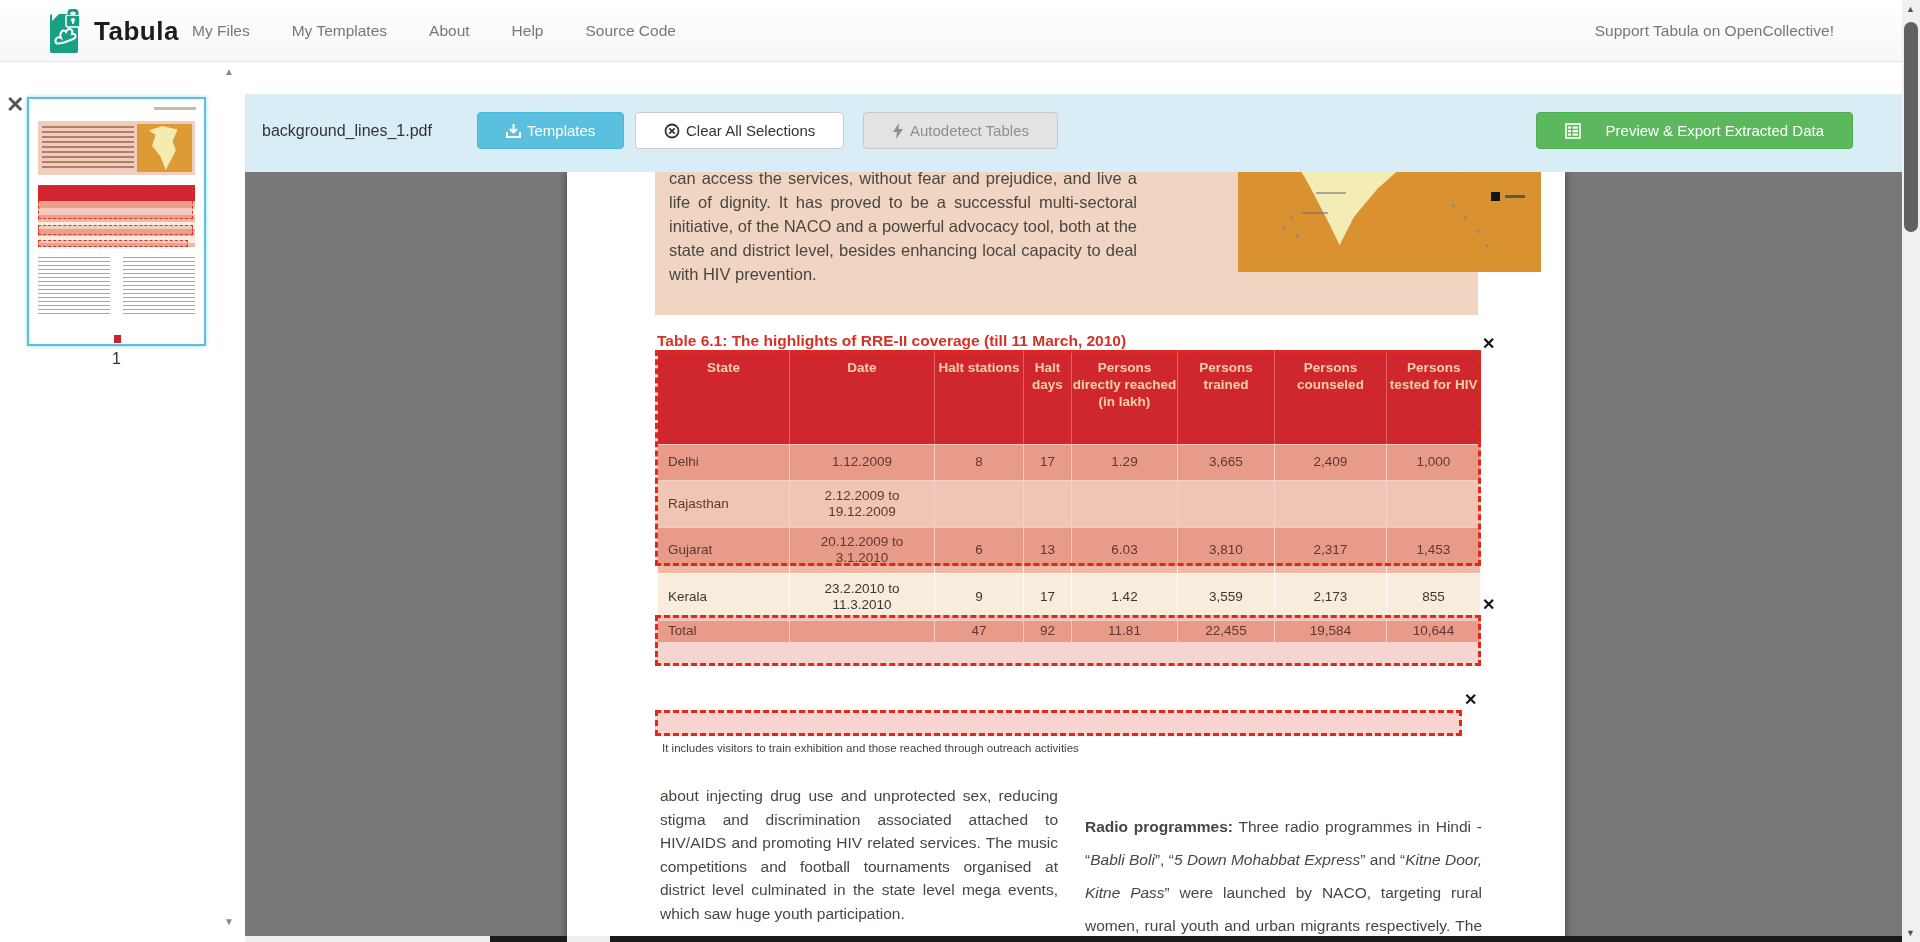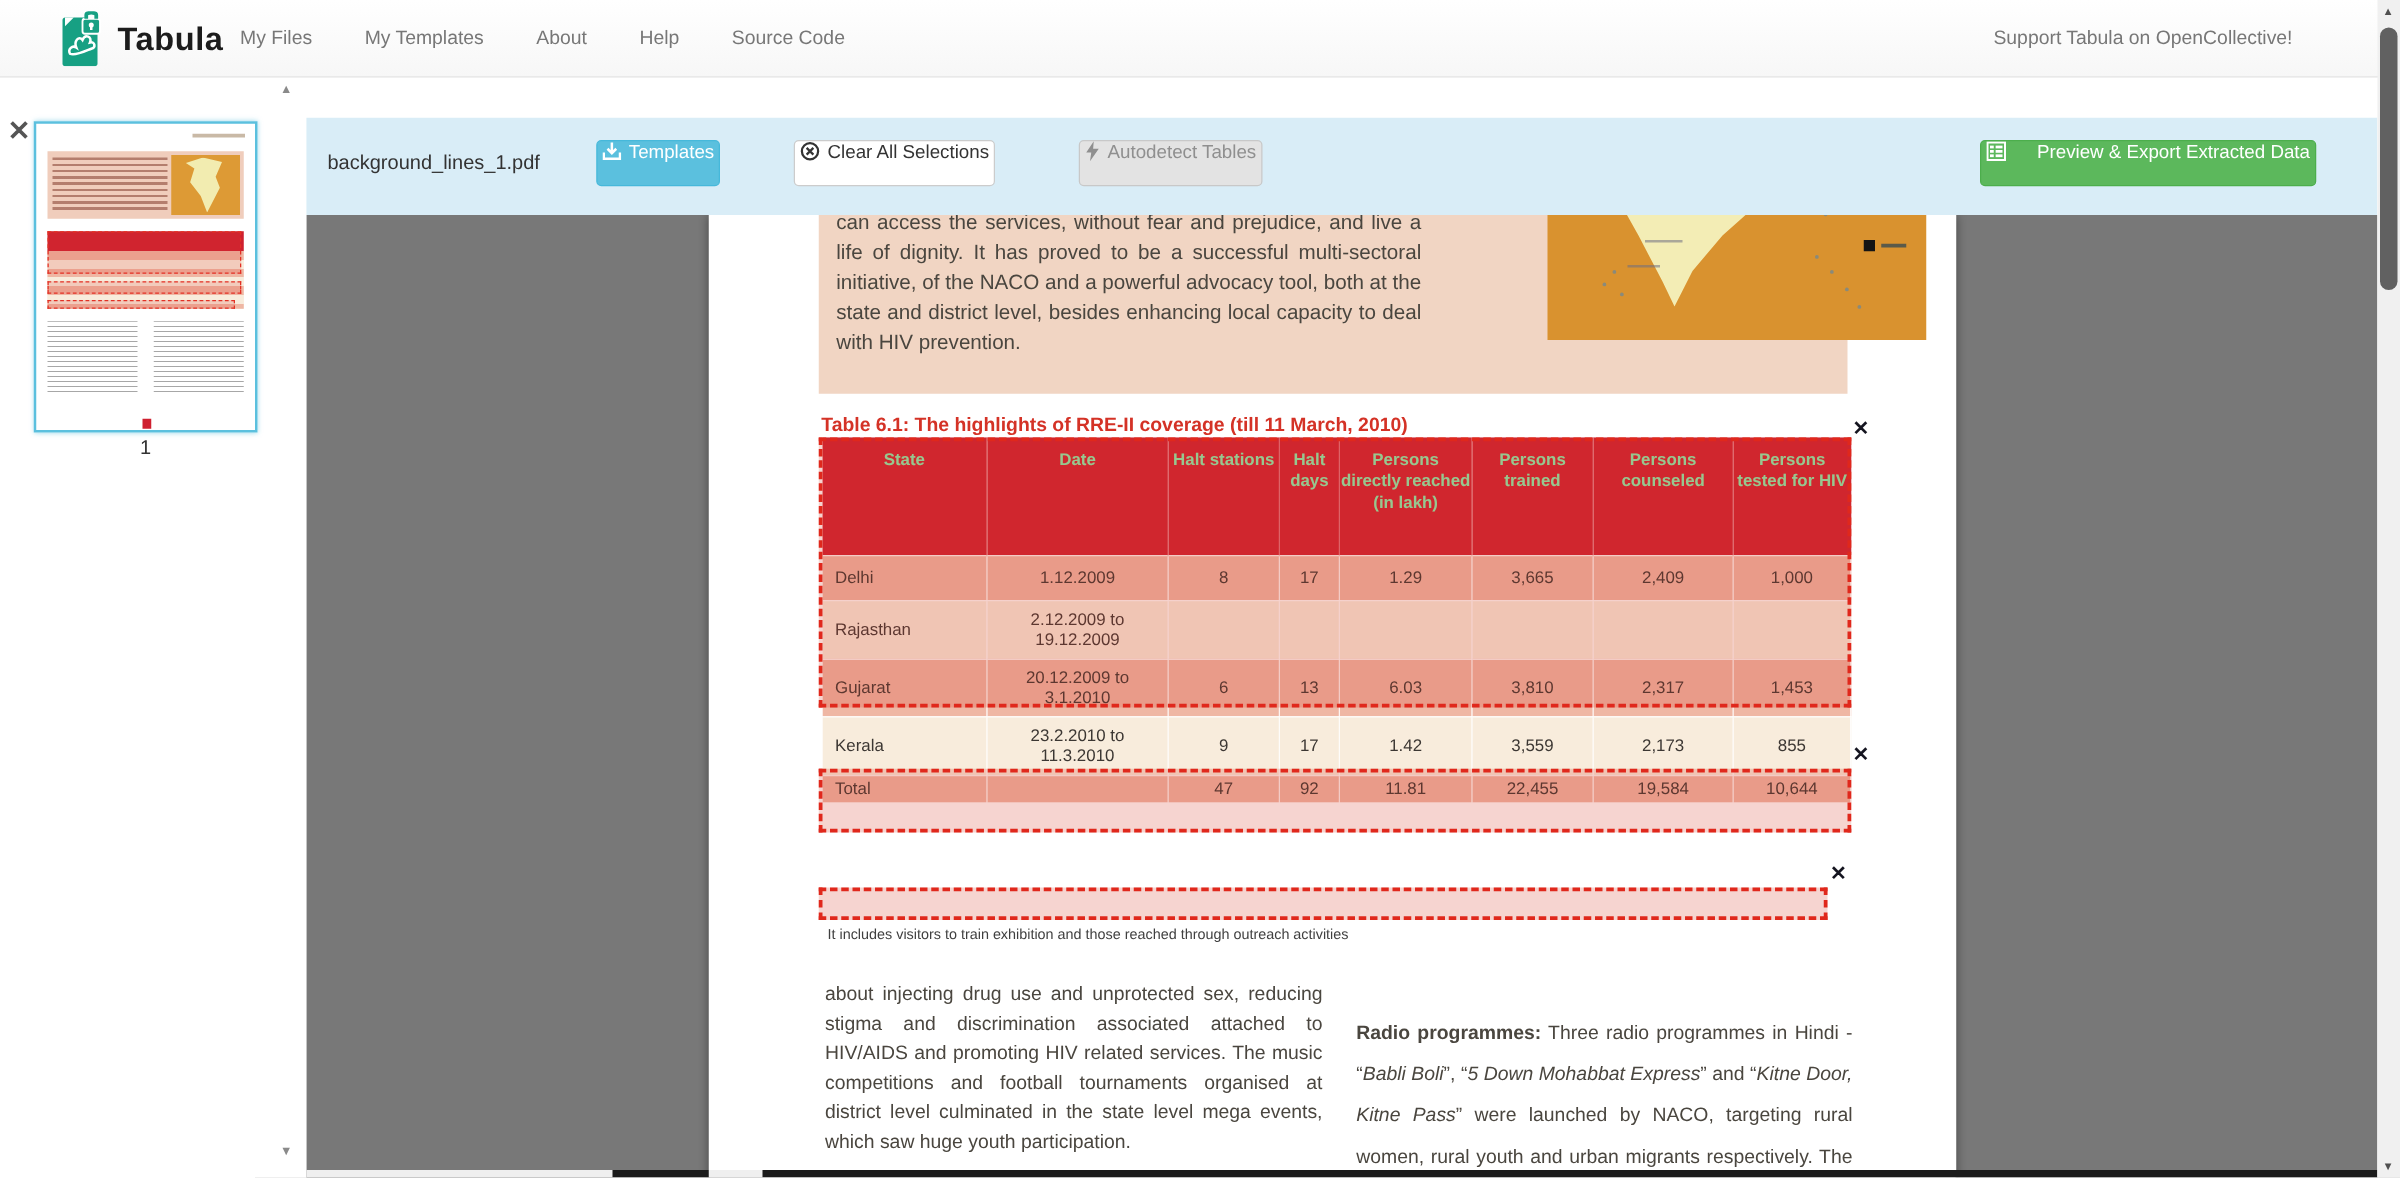--- a/index.html
+++ b/index.html
@@ -39,22 +39,22 @@
   .t-pagedot { position:absolute; left:85px; top:236px; width:7px; height:8px; background:#cf2030; }
   .thumb-label { position:absolute; left:27px; top:288px; width:179px; text-align:center;
                  font-size:16px; color:#333; }
   .side-scroll-up   { position:absolute; left:224px; top:4px;  font-size:10px; color:#8a8a8a; cursor:pointer; }
   .side-scroll-down { position:absolute; left:224px; top:854px; font-size:10px; color:#8a8a8a; cursor:pointer; }
 
   
   .main-col { position:absolute; left:245px; top:62px; right:18px; bottom:0; overflow:hidden;margin-top:32px; }
   .toolbar { position:absolute; left:0; top:0; right:0; height:78px; background:#d9edf7; z-index:20; }
   .toolbar .filename { position:absolute; left:17px; top:28px; font-size:16px; color:#333; }
-  .btn { position:absolute; top:18px; height:37px; display:flex; gap:6px;
-         padding:0 4px; border-radius:4px; font-size:15px; cursor:pointer; white-space:nowrap; }
+  .btn { position:absolute; top:18px; height:37px; display:flex; align-items:center; gap:6px;
+         padding:0 28px; border-radius:4px; font-size:15px; cursor:pointer; white-space:nowrap; }
   .btn-templates { left:232px; background:#5bc0de; border:1px solid #46b8da; color:#fff; }
   .btn-clear { left:390px; background:#fff; border:1px solid #ccc; color:#333; }
   .btn-autodetect { left:618px; background:#e3e3e3; border:1px solid #c8c8c8; color:#8f8f8f; cursor:default; }
   .btn-export { right:49px; background:#5cb85c; border:1px solid #4cae4c; color:#fff;gap:25px; }
 
   .viewer { position:absolute; left:0; top:78px; right:0; bottom:0; background:#787878; overflow:hidden; }
 
   
   .page { position:absolute; left:322px; top:0; width:998px; height:802px; background:#fff;
           box-shadow:0 0 8px rgba(0,0,0,.45); }
@@ -67,21 +67,21 @@
       box-shadow:inset 0 0 0 1px rgba(120,100,60,.4); }
   .map-line { position:absolute; background:rgba(110,110,130,.55); }
   .map-island { position:absolute; width:3px; height:3px; border-radius:50%; background:#8a8a7a; }
   .map-legend-sq { position:absolute; left:253px; top:80px; width:9px; height:9px; background:#141414; }
   .map-legend-tx { position:absolute; left:267px; top:83px; width:20px; height:3px; background:#5a5a4a; }
 
   .table-title { position:absolute; left:90px; top:160px; font-size:15.5px; font-weight:bold; color:#d43226; }
 
   .pdf-table { position:absolute; left:90px; top:178px; width:823px; border-collapse:collapse;
                table-layout:fixed; font-size:13.5px; color:#3c3733; }
-  .pdf-table th { background:#cf2030; color:#86efac; font-weight:bold; vertical-align:top;
+  .pdf-table th { background:#cf2030; color:#fef9c3; font-weight:bold; vertical-align:top;
                   padding-top:9px; font-size:13.5px; line-height:17px; text-align:center;
                   border-left:1px solid rgba(255,255,255,.35); }
   .pdf-table thead tr { height:94px; }
   .pdf-table td { text-align:center; vertical-align:middle; line-height:16px;
                   border:1px solid rgba(255,255,255,.85); padding:2px 4px; }
   .pdf-table td:first-child { text-align:left; padding-left:10px; }
   .pdf-table tr.shade-a td { background:#efb7a4; }
   .pdf-table tr.shade-b td { background:#f8ecdc; }
   .pdf-table tr.r0 { height:36px; } .pdf-table tr.r1 { height:47px; } .pdf-table tr.r2 { height:46px;border-radius:19px; }
   .pdf-table tr.r3 { height:47px; } .pdf-table tr.r4 { height:46px; } .pdf-table tr.r5 { height:47px;border-radius:11px; }

